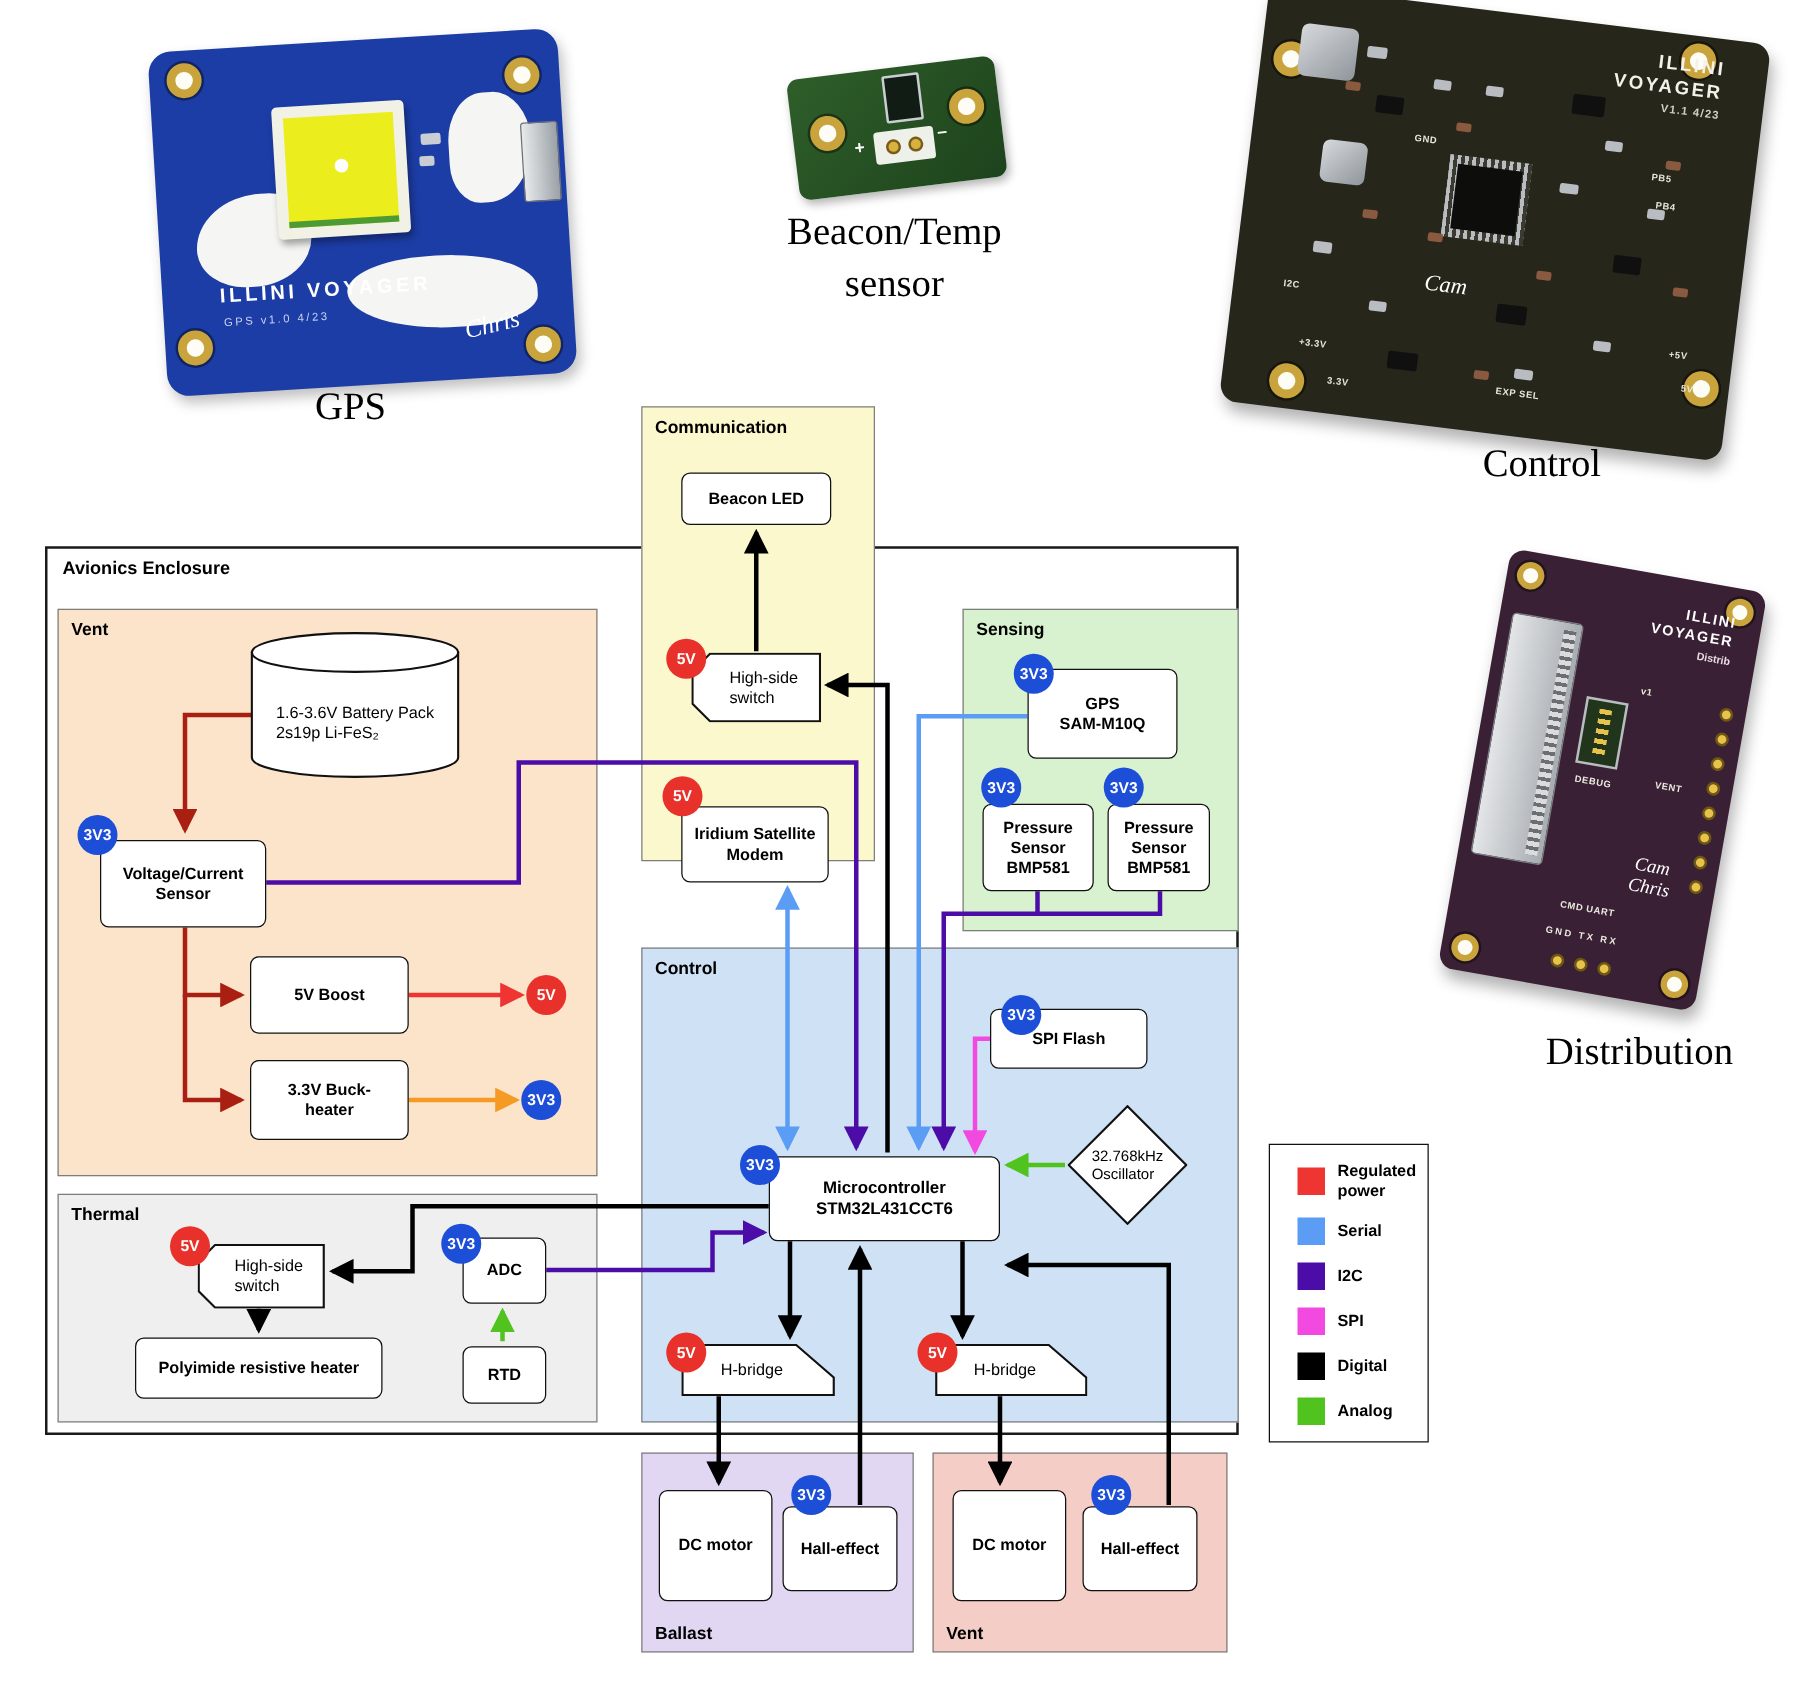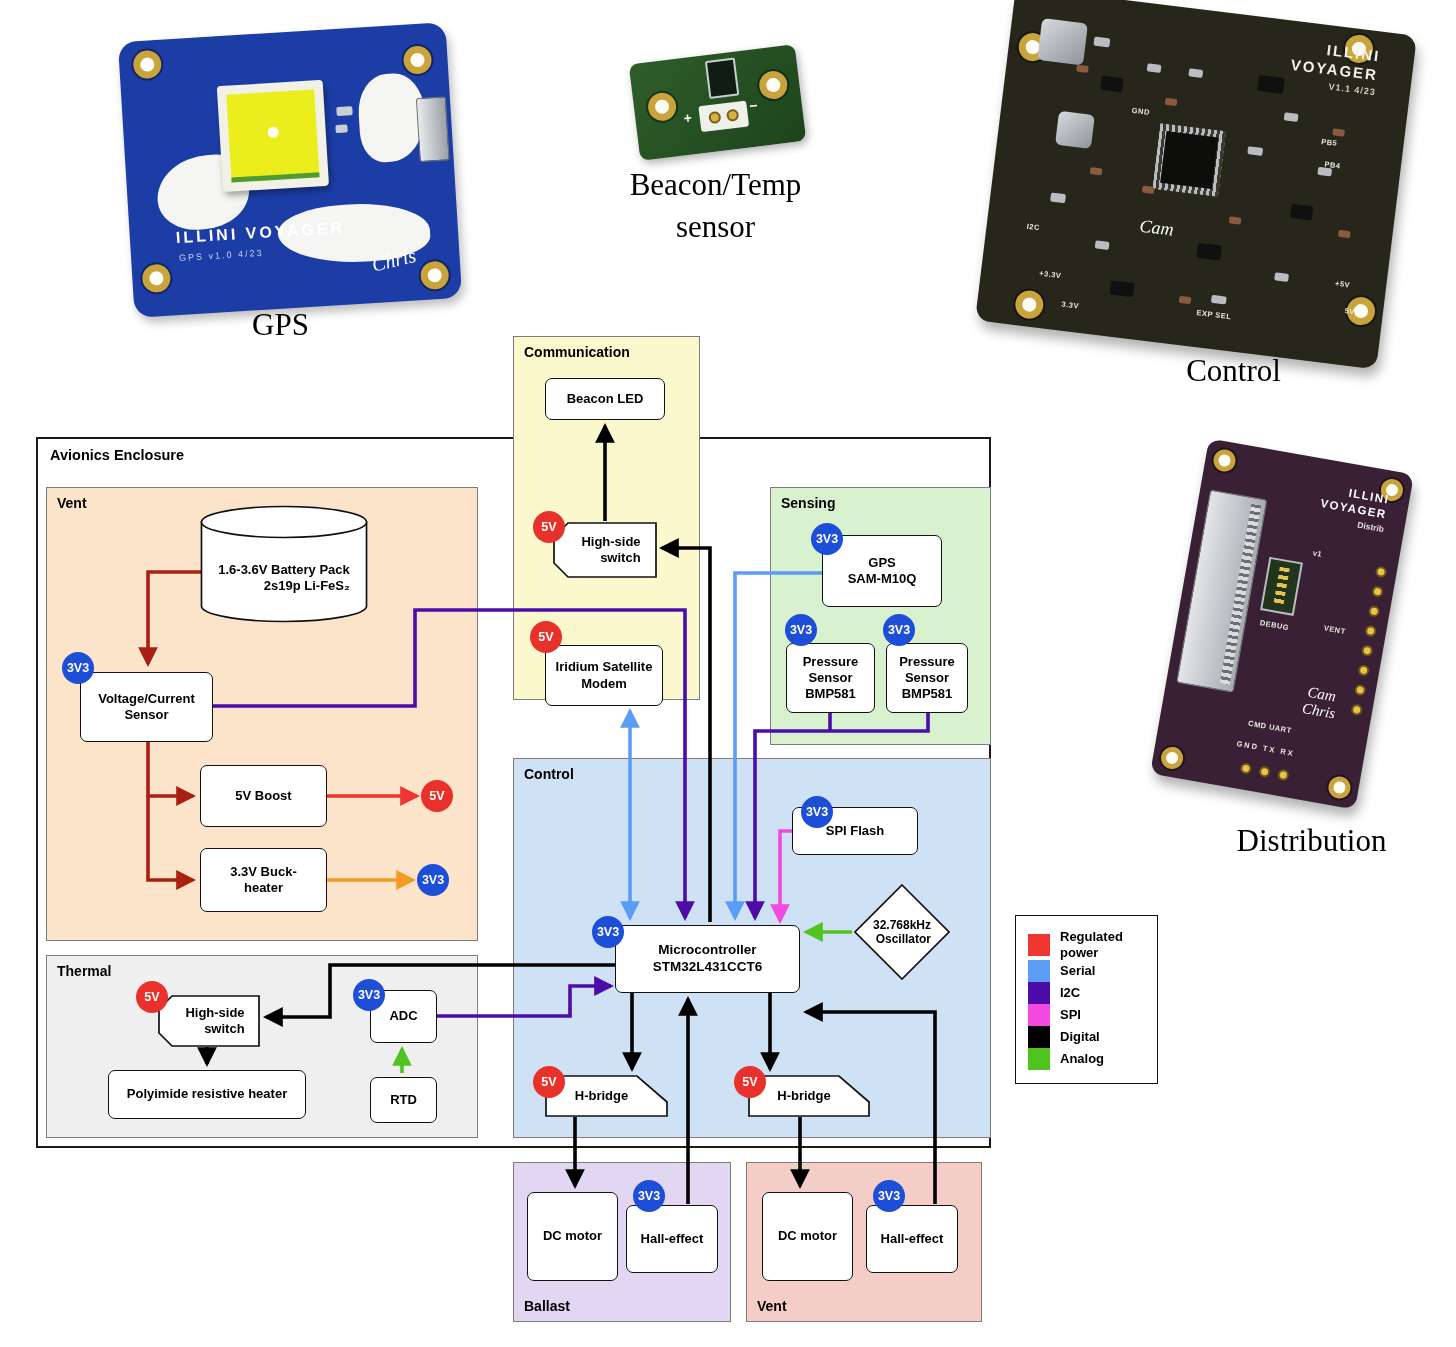--- a/index.html
+++ b/index.html
@@ -12,25 +12,25 @@
   .enclosure { position:absolute; left:36px; top:437px; width:955px; height:711px; border:2px solid #1a1a1a; background:#fff; z-index:1; }
   .enc-label { position:absolute; left:12px; top:8px; font-weight:bold; font-size:14.5px; color:#000; }
   .sec { position:absolute; border:1.4px solid #7d7d7d; z-index:2; }
   .sec-label { position:absolute; left:10px; top:7px; font-weight:bold; font-size:14px; color:#000; }
   .sec-label.bottom { top:auto; bottom:7px; }
   #wires { position:absolute; left:0; top:0; z-index:3; pointer-events:none; }
   .node { position:absolute; background:#fff; border:1.7px solid #111; border-radius:7px; display:flex; align-items:center; justify-content:center; text-align:center; font-weight:bold; font-size:13px; line-height:1.25; white-space:pre-line; z-index:4; padding:2px; }
   .shape { position:absolute; z-index:4; }
   .shape > svg { position:absolute; left:0; top:0; width:100%; height:100%; }
   .shape polygon, .shape path, .shape ellipse { fill:#fff; stroke:#111; stroke-width:1.7; }
-  .shape-label { position:absolute; inset:0; display:flex; align-items:center; justify-content:center; text-align:right; font-weight:bold; font-size:13px; line-height:1.2; white-space:pre-line; }
+  .shape-label { position:absolute; inset:0; display:flex; align-items:center; justify-content:center; text-align:left; font-weight:normal; font-size:13px; line-height:1.2; white-space:pre-line; }
   .badge { position:absolute; width:32px; height:32px; border-radius:50%; color:#fff; font-weight:bold; font-size:12.5px; display:flex; align-items:center; justify-content:center; z-index:6; }
   .badge.v5 { background:#e8312a; }
   .badge.v3 { background:#1d4ed8; }
-  .legend { position:absolute; left:1015px; top:915px; width:143px; border:1.6px solid #111; background:#fff; padding:13px 12px; display:flex; flex-direction:column; z-index:2; }
+  .legend { position:absolute; left:1015px; top:915px; width:128px; border:1.6px solid #111; background:#fff; padding:13px 22px; display:flex; flex-direction:column; gap:14px; z-index:2; }
   .lg-row { display:flex; align-items:center; gap:10px; }
   .lg-sw { width:22px; height:22px; flex:0 0 auto; }
   .lg-label { font-weight:bold; font-size:13px; line-height:1.2; }
 
   
   .render { position:absolute; z-index:2; }
   .hole { position:absolute; width:28px; height:28px; border-radius:50%; background:#fdfdf6; border:7px solid #c9a43c; box-shadow:0 0 0 2px rgba(0,0,0,.4); }
   .hole.sm { width:22px; height:22px; border-width:5px; }
 
   .gps-board { position:absolute; inset:6px 14px; background:#1c3da6; border-radius:18px; transform:rotate(-3.5deg); box-shadow:3px 6px 10px rgba(0,0,0,.25); }
@@ -220,21 +220,21 @@
   </div>
   <div class="caption" style="left:1184px;top:820px;width:255px">Distribution</div>
 
   <div class="enclosure">
     <span class="enc-label">Avionics Enclosure</span>
   </div>
 
   <div class="sec" style="left:46px;top:487px;width:432px;height:454px;background:#fbe4ca">
     <span class="sec-label">Vent</span>
   </div>
-  <div class="sec" style="left:513px;top:336px;width:187px;height:364px;background:#fcf8cd">
+  <div class="sec" style="left:513px;top:325px;width:187px;height:364px;background:#fcf8cd">
     <span class="sec-label">Communication</span>
   </div>
   <div class="sec" style="left:770px;top:487px;width:221px;height:258px;background:#d8f2cf">
     <span class="sec-label">Sensing</span>
   </div>
   <div class="sec" style="left:513px;top:758px;width:478px;height:380px;background:#cfe2f5">
     <span class="sec-label">Control</span>
   </div>
   <div class="sec" style="left:46px;top:955px;width:432px;height:183px;background:#efefef">
     <span class="sec-label">Thermal</span>

